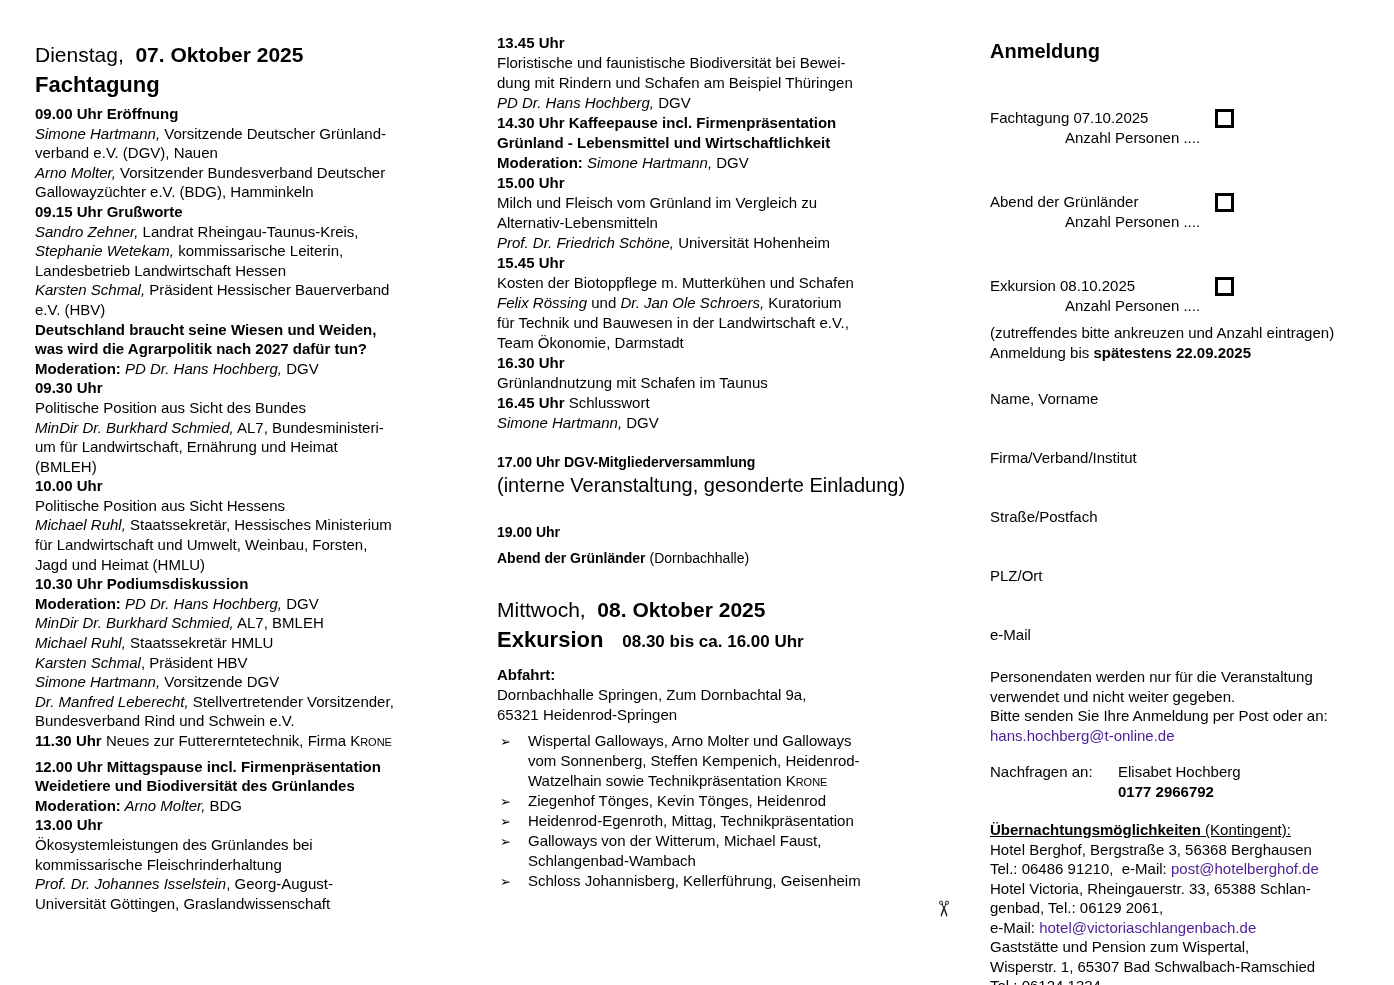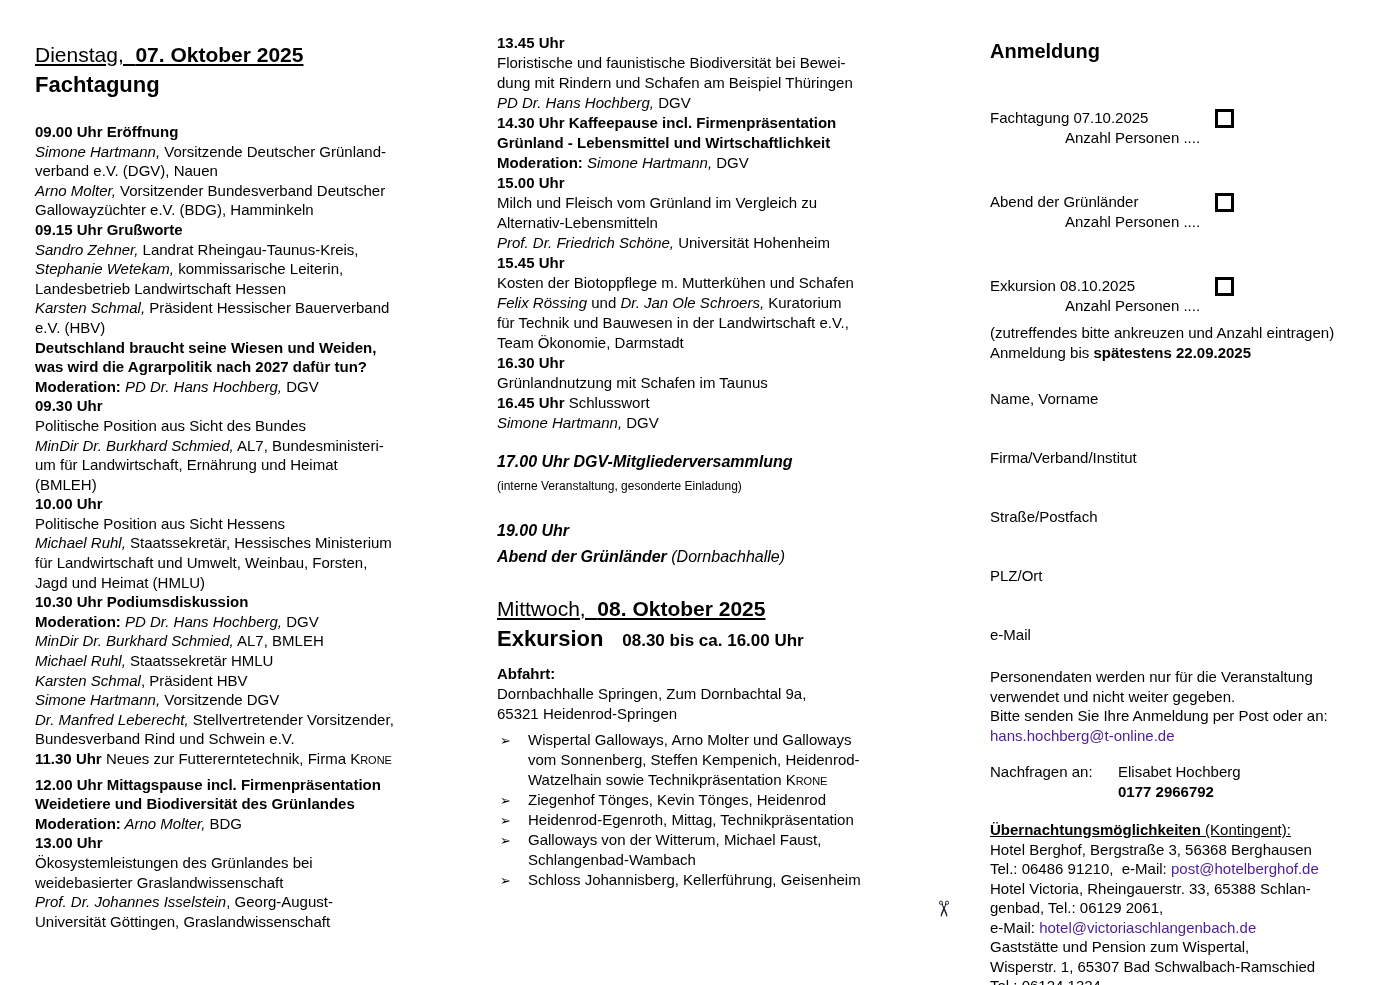--- a/index.html
+++ b/index.html
@@ -11,24 +11,24 @@
   .col{position:absolute;}
   #col-left{left:35px;top:40px;width:445px;}
   #col-middle{left:497px;top:33px;width:445px;}
   #col-right{left:990px;top:38px;width:400px;}
 
   .blk{white-space:pre-wrap;}
   .line{font-size:15px;line-height:19.6px;}
   #col-middle .line{line-height:20px;}
   #col-right .line{line-height:19.5px;}
 
-  .hday{font-size:21px;line-height:30px;text-decoration:underline;}
-  .htitle{font-size:22px;line-height:30px;margin-bottom:22px;}
+  .hday{font-size:21px;line-height:30px;}
+  .htitle{font-size:22px;line-height:30px;margin-bottom:4px;}
   .hsub{line-height:30px;}
-  .big{font-size:16px;line-height:26px;font-style:italic;}
+  .big{font-size:14px;line-height:26px;}
   .center-title{font-size:20px;line-height:26px;text-align:left;margin-bottom:32px;}
 
   .b{font-weight:bold;}
   .i{font-style:italic;}
   .u{text-decoration:underline;}
   .sc{font-variant:small-caps;}
   .link{color:#4c1d95;cursor:pointer;}
 
   .checkrow{position:relative;height:20px;font-size:15px;line-height:20px;margin-top:44px;}
   .checkbox{
@@ -85,21 +85,21 @@
     <div class="blk line"><span class="i">Karsten Schmal</span><span>, Präsident HBV</span></div>
     <div class="blk line"><span class="i">Simone Hartmann,</span><span> Vorsitzende DGV</span></div>
     <div class="blk line"><span class="i">Dr. Manfred Leberecht,</span><span> Stellvertretender Vorsitzender,</span></div>
     <div class="blk line"><span>Bundesverband Rind und Schwein e.V.</span></div>
     <div class="blk line"><span class="b">11.30 Uhr</span><span> Neues zur Futtererntetechnik, Firma </span><span class="sc">Krone</span></div>
     <div class="blk line" style="margin-top: 6px;"><span class="b">12.00 Uhr Mittagspause incl. Firmenpräsentation</span></div>
     <div class="blk line"><span class="b">Weidetiere und Biodiversität des Grünlandes</span></div>
     <div class="blk line"><span class="b">Moderation:</span><span class="i"> Arno Molter,</span><span> BDG</span></div>
     <div class="blk line"><span class="b">13.00 Uhr</span></div>
     <div class="blk line"><span>Ökosystemleistungen des Grünlandes bei</span></div>
-    <div class="blk line"><span>weidebasierter Graslandwissenschaft</span></div>
+    <div class="blk line"><span>kommissarische Fleischrinderhaltung</span></div>
     <div class="blk line"><span class="i">Prof. Dr. Johannes Isselstein</span><span>, Georg-August-</span></div>
     <div class="blk line"><span>Universität Göttingen, Graslandwissenschaft</span></div>
   </div>
 <div id="col-middle" class="col">
     <div class="blk line"><span class="b">13.45 Uhr</span></div>
     <div class="blk line"><span>Floristische und faunistische Biodiversität bei Bewei-</span></div>
     <div class="blk line"><span>dung mit Rindern und Schafen am Beispiel Thüringen</span></div>
     <div class="blk line"><span class="i">PD Dr. Hans Hochberg,</span><span> DGV</span></div>
     <div class="blk line"><span class="b">14.30 Uhr Kaffeepause incl. Firmenpräsentation</span></div>
     <div class="blk line"><span class="b">Grünland - Lebensmittel und Wirtschaftlichkeit</span></div>
@@ -112,21 +112,21 @@
     <div class="blk line"><span>Kosten der Biotoppflege m. Mutterkühen und Schafen</span></div>
     <div class="blk line"><span class="i">Felix Rössing</span><span> und </span><span class="i">Dr. Jan Ole Schroers,</span><span> Kuratorium</span></div>
     <div class="blk line"><span>für Technik und Bauwesen in der Landwirtschaft e.V.,</span></div>
     <div class="blk line"><span>Team Ökonomie, Darmstadt</span></div>
     <div class="blk line"><span class="b">16.30 Uhr</span></div>
     <div class="blk line"><span>Grünlandnutzung mit Schafen im Taunus</span></div>
     <div class="blk line"><span class="b">16.45 Uhr</span><span> Schlusswort</span></div>
     <div class="blk line"><span class="i">Simone Hartmann,</span><span> DGV</span></div>
     <div style="height: 16px;"></div>
     <div class="blk big"><span class="b">17.00 Uhr DGV-Mitgliederversammlung</span></div>
-    <div class="blk line"><span style="font-size: 12px; text-align: right;">(interne Veranstaltung, gesonderte Einladung)</span></div>
+    <div class="blk line"><span style="font-size: 20px; text-align: right;">(interne Veranstaltung, gesonderte Einladung)</span></div>
     <div style="height: 22px;"></div>
     <div class="blk big"><span class="b">19.00 Uhr</span></div>
     <div class="blk big"><span class="b">Abend der Grünländer</span><span> (Dornbachhalle)</span></div>
     <div style="height: 24px;"></div>
     <div class="blk hday"><span>Mittwoch,  </span><span class="b">08. Oktober 2025</span></div>
     <div class="blk hsub"><span class="b" style="font-size: 22px;">Exkursion</span><span style="font-size: 17px;">    </span><span class="b" style="font-size: 17px;">08.30 bis ca. 16.00 Uhr</span></div>
     <div style="height: 8px;"></div>
     <div class="blk line"><span class="b">Abfahrt:</span></div>
     <div class="blk line"><span>Dornbachhalle Springen, Zum Dornbachtal 9a,</span></div>
     <div class="blk line"><span>65321 Heidenrod-Springen</span></div>

